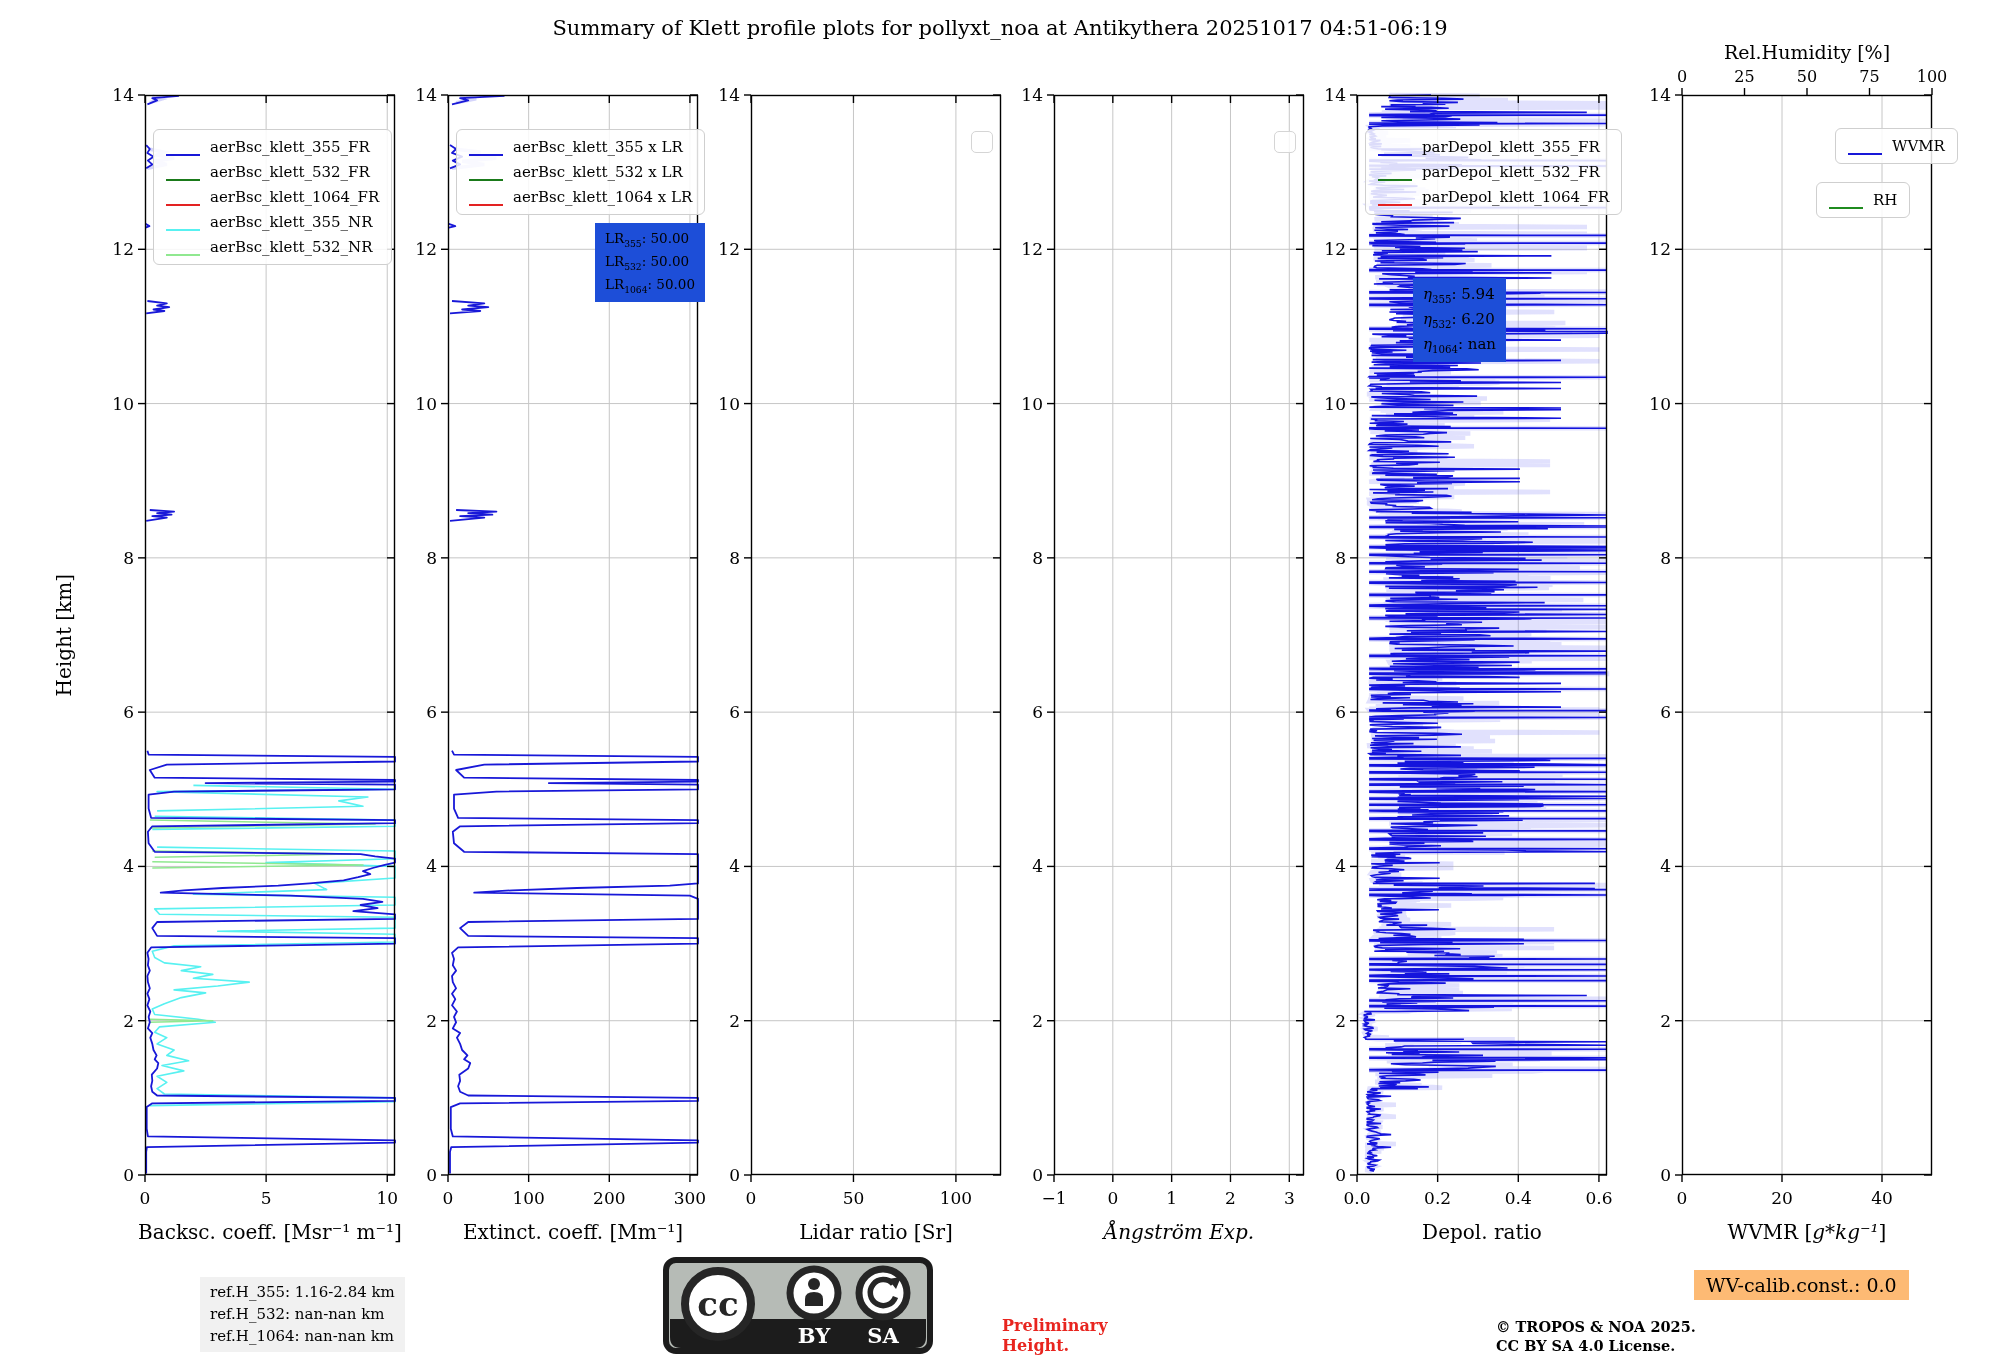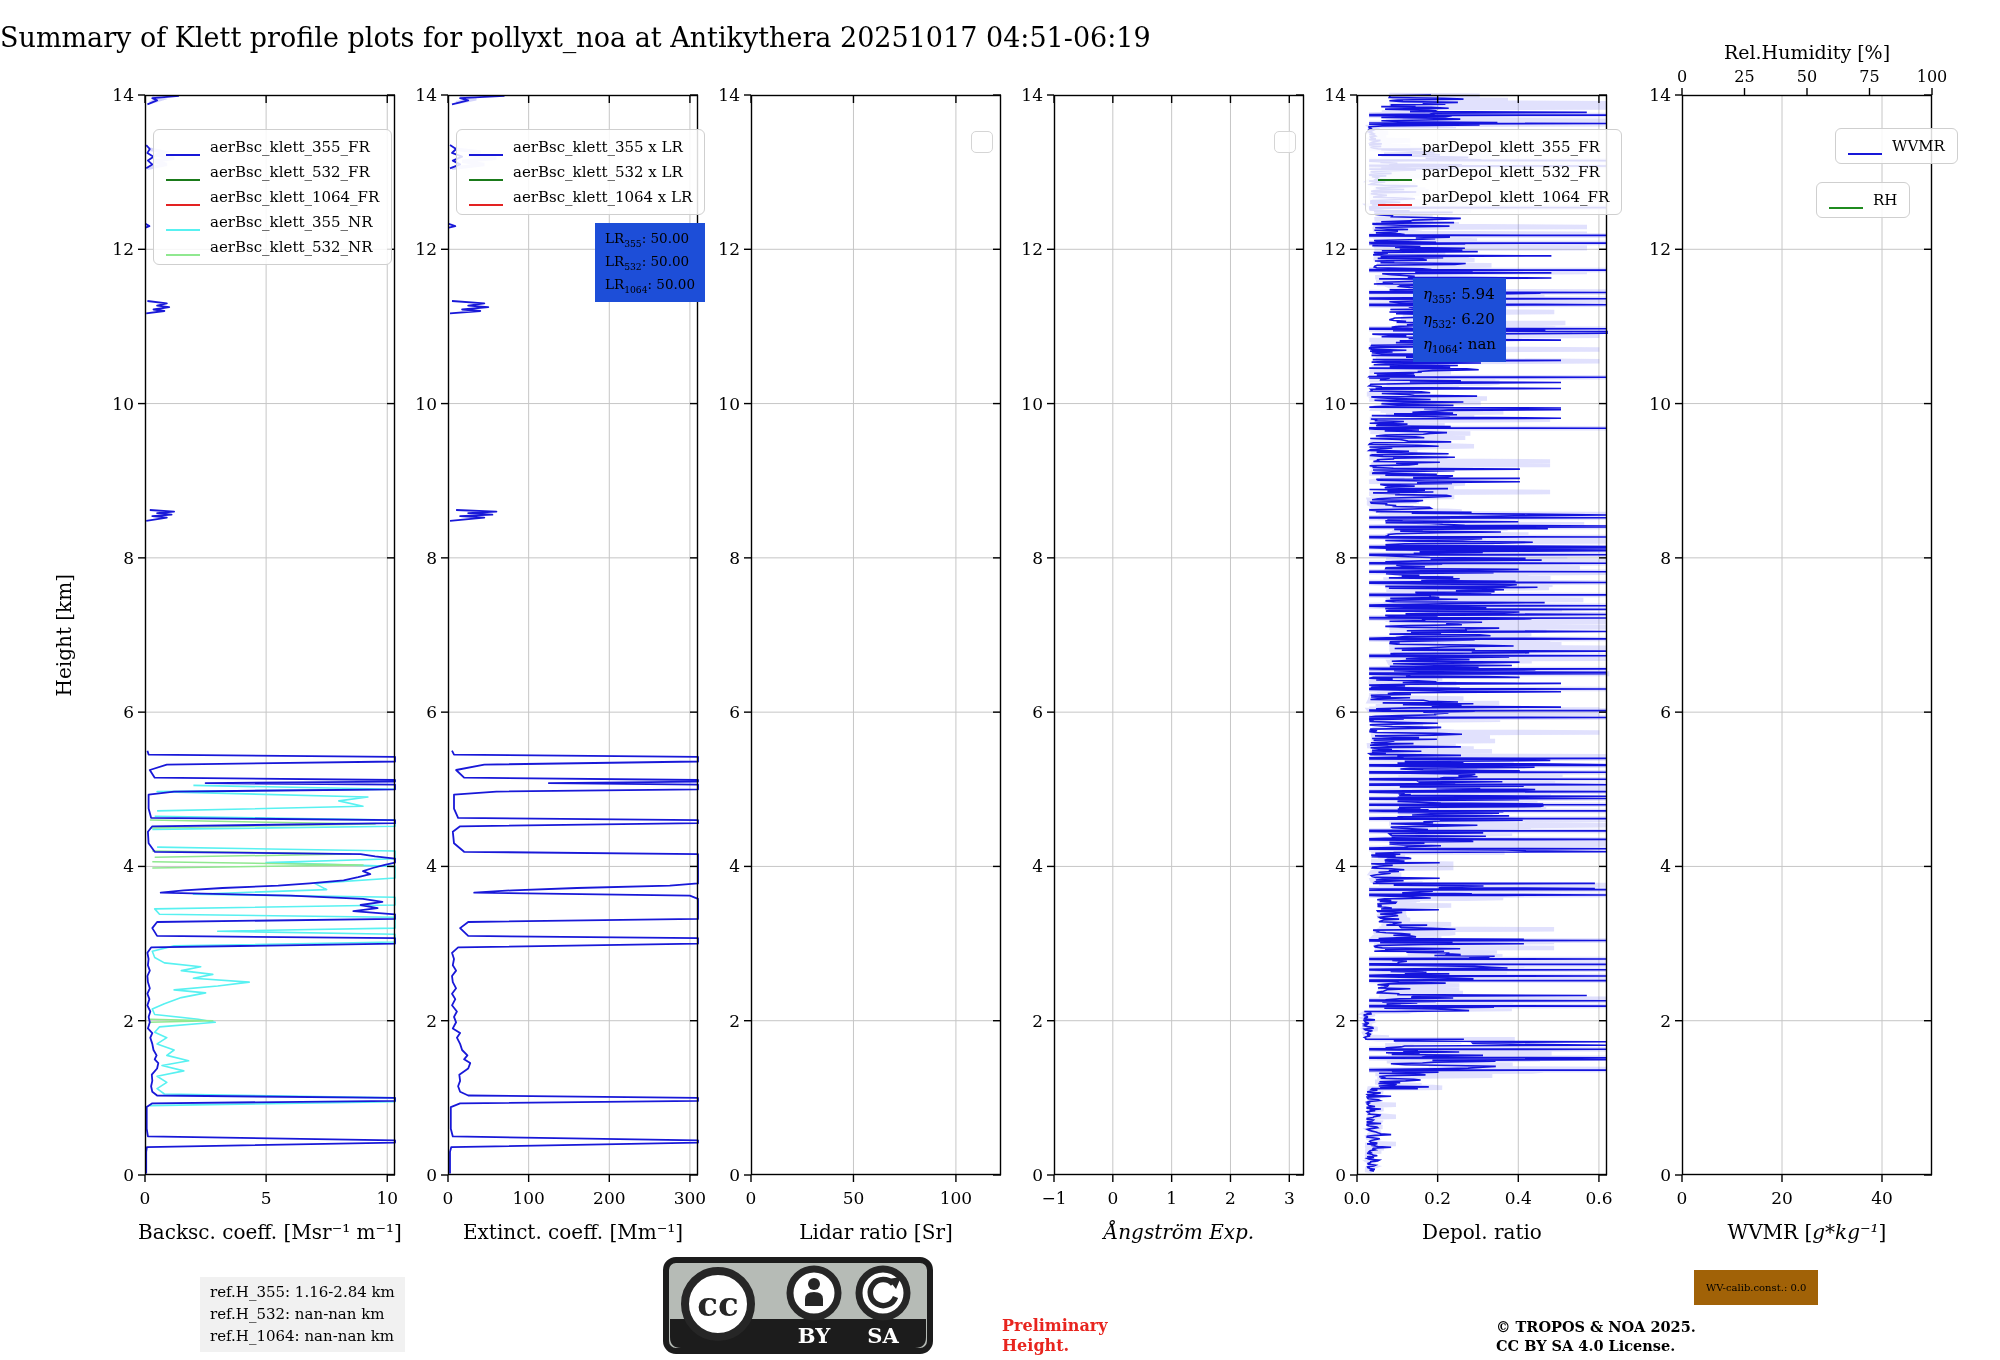--- a/index.html
+++ b/index.html
@@ -1,41 +1,41 @@
 <!DOCTYPE html>
 <html><head>
 <meta charset="utf-8">
 <style>
   html,body{margin:0;padding:0;background:#fff;}
   #root{position:relative;width:2000px;height:1360px;background:#ffffff;
         font-family:"DejaVu Serif",serif;color:#000;overflow:hidden;}
-  .title{position:absolute;top:22px;left:0;width:100%;
-         font-size:27px;}
+  .title{position:absolute;top:16px;left:0;width:100%;text-align:center;
+         font-size:21px;}
   .ylab{position:absolute;left:52px;top:95px;height:1080px;display:flex;
         align-items:center;justify-content:center;}
   .ylab span{writing-mode:vertical-rl;transform:rotate(180deg);font-size:20px;}
   .plot{position:absolute;overflow:visible;}
   .plot svg{overflow:visible;display:block;}
   .legend{position:absolute;background:rgba(255,255,255,0.85);
           border:1px solid #cfcfcf;border-radius:6px;padding:8px 12px;
           display:flex;flex-direction:column;gap:7px;z-index:5;}
   .lrow{display:flex;align-items:flex-end;gap:10px;white-space:nowrap;}
   .lsample{display:inline-block;width:34px;height:0;border-top-width:2.4px;
            border-top-style:solid;}
   .llabel{font-size:15px;}
   .legend-empty{position:absolute;width:20px;height:20px;border:1px solid #d5d5d5;
                 border-radius:5px;background:rgba(255,255,255,0.8);z-index:5;}
   .note{position:absolute;background:#1d4ed8;padding:5px 10px;z-index:6;
         line-height:1.55;white-space:nowrap;}
   .note sub{font-size:0.68em;}
   .note .it{font-style:italic;}
   .ref-box{position:absolute;left:172px;top:1277px;background:#f1f1f1;
            padding:5px 10px;font-size:15px;line-height:1.45;margin-left:28px;}
-  .wv-box{position:absolute;left:1694px;top:1270px;background:#a16207;
-          padding:12px 12px;font-size:10px;}
+  .wv-box{position:absolute;left:1694px;top:1270px;background:#fdba74;
+          padding:4px 12px;font-size:19px;}
   .prelim{position:absolute;left:1002px;top:1316px;color:#e8251f;
           font-weight:bold;font-size:16px;line-height:1.25;}
   .copyright{position:absolute;left:1496px;top:1318px;font-weight:bold;
              font-size:14.5px;line-height:1.3;}
   .cc-badge{position:absolute;left:662px;top:1256px;}
   text{font-family:"DejaVu Serif",serif;}
 </style>
 </head>
 <body>
 

